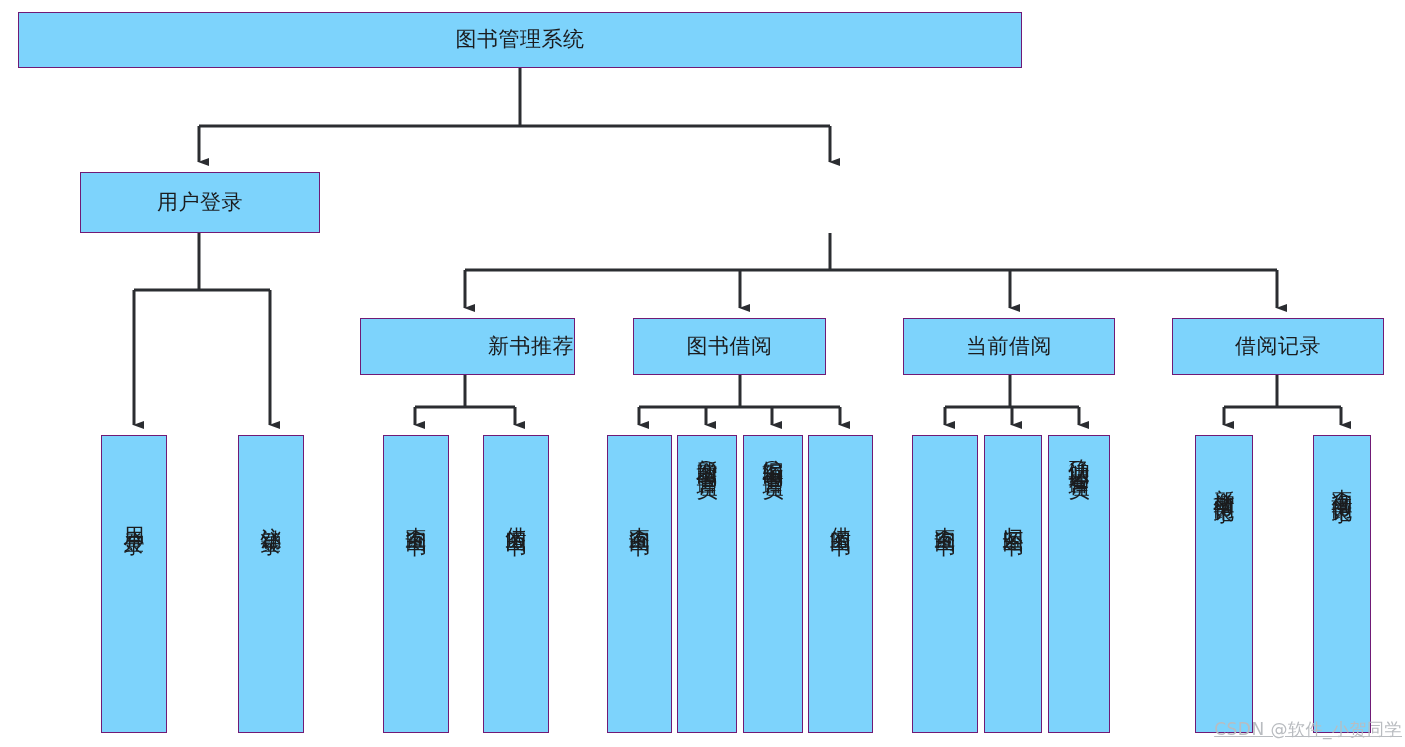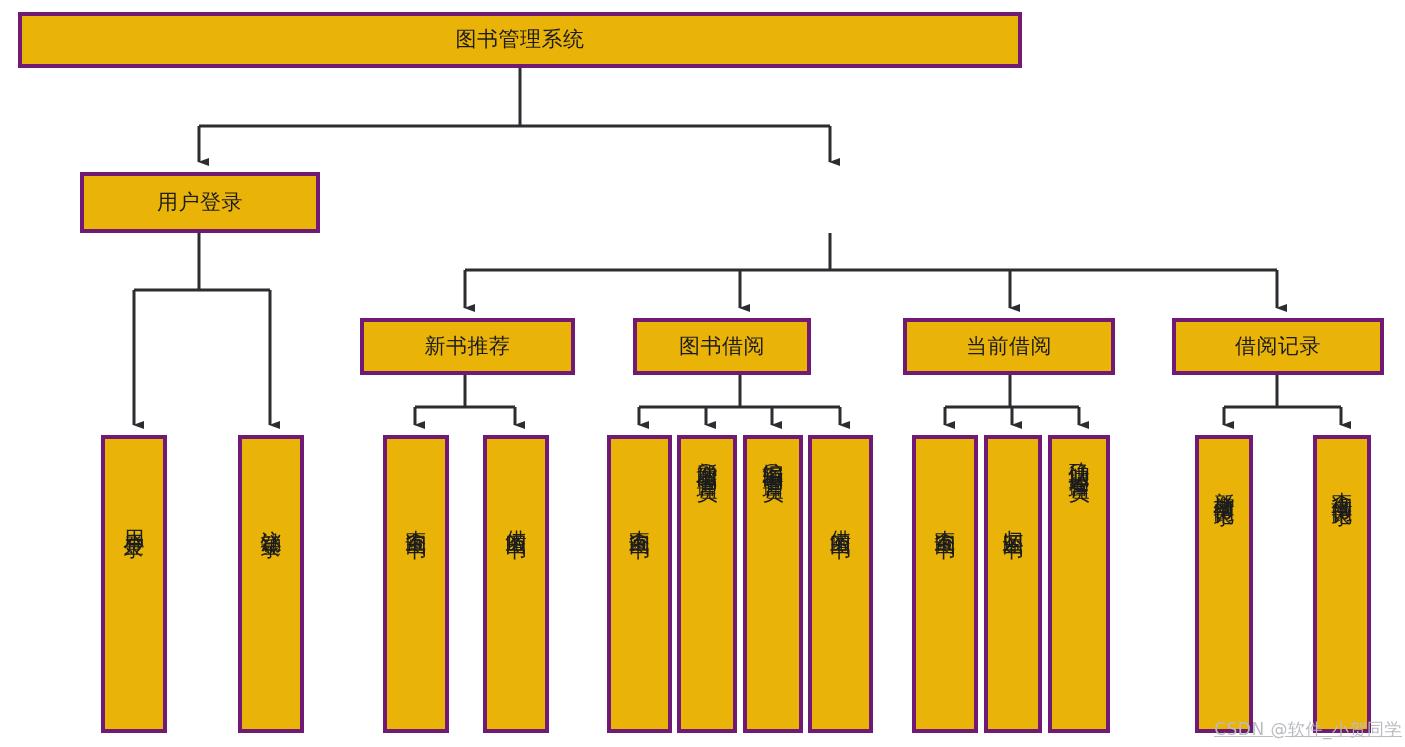--- a/index.html
+++ b/index.html
@@ -21,22 +21,22 @@
   #diagram-svg {
     position: absolute;
     left: 0;
     top: 0;
     width: 1405px;
     height: 747px;
   }
   .node {
     position: absolute;
     box-sizing: border-box;
-    background: #eab308;
-    border: 4px solid #701a75;
+    background: #7dd3fc;
+    border: 1px solid #701a75;
     display: flex;
     align-items: center;
     justify-content: center;
     color: #1b1c1e;
     z-index: 2;
   }
   .node-label {
     display: block;
     text-align: center;
     white-space: nowrap;
@@ -141,25 +141,25 @@
 
   <div class="node horizontal" style="left:18px; top:12px; width:1004px; height:56px;">
     <span class="node-label">图书管理系统</span>
   </div>
 
   <div class="node horizontal" style="left:80px; top:172px; width:240px; height:61px;">
     <span class="node-label">用户登录</span>
   </div>
 
 
-  <div class="node horizontal" style="left:360px; top:318px; width:215px; height:57px;">
+  <div class="node horizontal" style="left:360px; top:318px; width:215px; height:57px;justify-content:flex-end;">
     <span class="node-label">新书推荐</span>
   </div>
 
-  <div class="node horizontal" style="left:633px; top:318px; width:178px; height:57px;">
+  <div class="node horizontal" style="left:633px; top:318px; width:193px; height:57px;">
     <span class="node-label">图书借阅</span>
   </div>
 
   <div class="node horizontal" style="left:1172px; top:318px; width:212px; height:57px;">
     <span class="node-label">借阅记录</span>
   </div>
 
   <div class="node horizontal" style="left:903px; top:318px; width:212px; height:57px;">
     <span class="node-label">当前借阅</span>
   </div>

